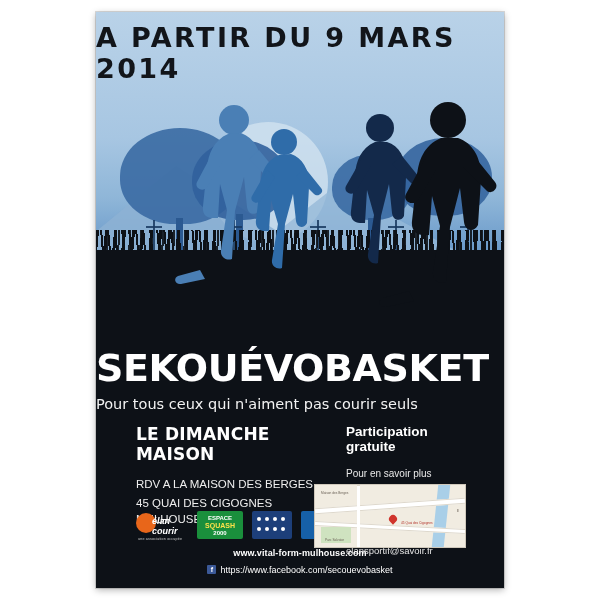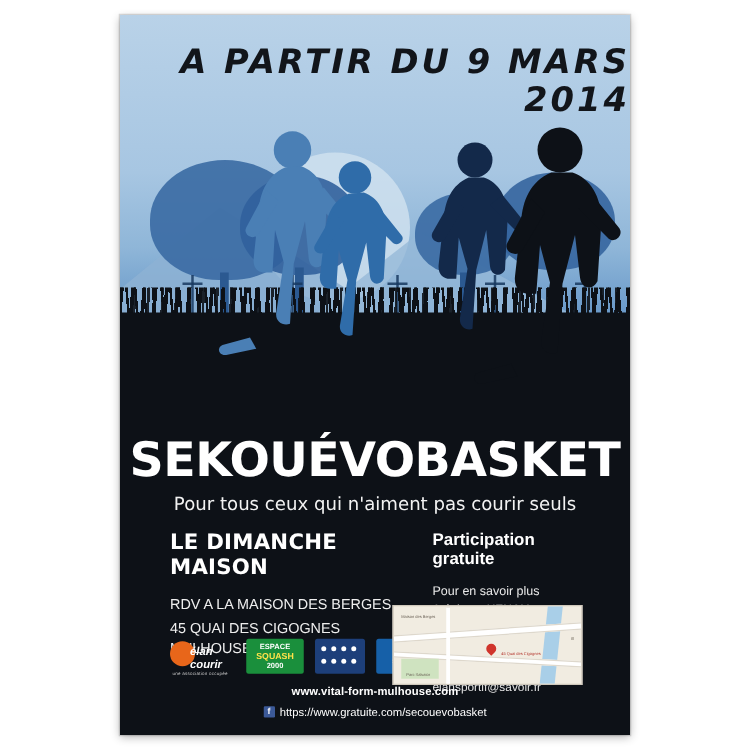--- a/index.html
+++ b/index.html
@@ -141,53 +141,50 @@
     background: repeating-linear-gradient(92deg, #0d1117 0 2px, transparent 2px 11px);
     opacity: .9;
   }
 
   
   .runners { position: absolute; left: 0; top: 0; width: 100%; height: 300px; }
 
   
   .headline {
     position: absolute;
-    top: 22px;
-    left: 0;
-    width: 100%;
-    text-align: right;
+    top: 10px;
+    left: 0;
+    width: 100%;
+    text-align: left;
     color: #12151a;
     font-size: 27px;
     letter-spacing: 2.4px;
     font-weight: bold;
     font-family: "DejaVu Sans", sans-serif;
-    font-style: italic;
   }
 
   
   .bottom {
     position: absolute;
     left: 0;
     top: 300px;
     width: 100%;
     height: 276px;
     background: #0d1117;
     color: #ffffff;
   }
   .title {
-    text-align: center;
     font-size: 38px;
     font-weight: bold;
     letter-spacing: -0.4px;
     margin-top: 34px;
     color: #ffffff;
     font-family: "DejaVu Sans", sans-serif;
   }
   .subtitle {
-    text-align: center;
     font-size: 14.5px;
     margin-top: 6px;
     color: #f2f2f2;
     font-family: "DejaVu Sans", sans-serif;
   }
 
   .cols {
     position: absolute;
     top: 112px;
     left: 0;
@@ -497,19 +494,19 @@
         <div class="lbl l1">Maison des Berges</div>
         <div class="lbl l2">45 Quai des Cigognes</div>
         <div class="lbl l3">Parc Salvator</div>
         <div class="lbl l4">Ill</div>
       </div>
 
       <div class="footer">
         <div class="site">www.vital-form-mulhouse.com</div>
         <div class="fb">
           <span class="fb-icon">f</span>
-          <span>https://www.gratuite.com/secouevobasket</span>
+          <span>https://www.facebook.com/secouevobasket</span>
         </div>
       </div>
 
     </div>
   </div>
 </div>
 
 </body></html>

